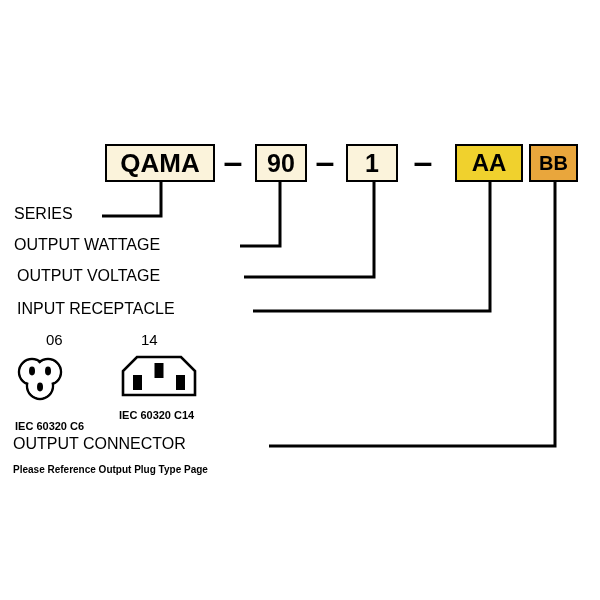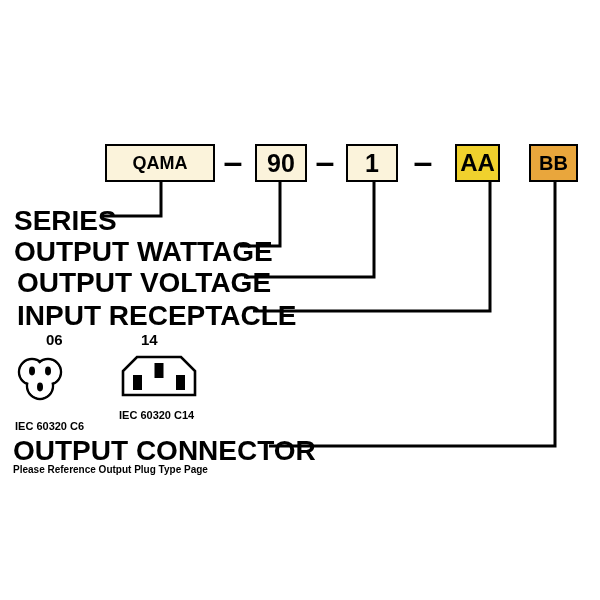--- a/index.html
+++ b/index.html
@@ -35,52 +35,52 @@
     border: 2.5px solid #000;
     display: flex;
     align-items: center;
     justify-content: center;
     font-weight: bold;
     font-size: 25px;
     background: #FBF3DB;
   }
   .pn-box.yellow { background: #F0D12D; }
   .pn-box.orange { background: #E9A63C; }
-  .box-series   { left: 105px; width: 110px; font-size: 18px; }
+  .box-series   { left: 105px; width: 110px; font-size: 26px; }
   .box-wattage  { left: 255px; width: 52px; }
   .box-voltage  { left: 346px; width: 52px; }
-  .box-receptacle { left: 455px; width: 45px; font-size: 24px; }
+  .box-receptacle { left: 455px; width: 68px; font-size: 24px; }
   .box-connector  { left: 529px; width: 49px; font-size: 20px; }
   .dash {
     position: absolute;
     top: 142px;
     height: 38px;
     width: 24px;
     line-height: 38px;
     text-align: center;
     font-weight: bold;
     font-size: 34px;
   }
   .dash-1 { left: 221px; }
   .dash-2 { left: 313px; }
   .dash-3 { left: 411px; }
   .field-label {
     position: absolute;
-    font-weight: bold;
-    font-size: 28px;
+    font-weight: normal;
+    font-size: 16px;
     white-space: nowrap;
   }
   .lbl-series      { left: 14px; top: 205px; }
   .lbl-wattage     { left: 14px; top: 236px; }
   .lbl-voltage     { left: 17px; top: 267px; }
   .lbl-receptacle  { left: 17px; top: 300px; }
   .lbl-connector   { left: 13px; top: 435px; }
   .rec-code {
     position: absolute;
-    font-weight: bold;
+    font-weight: normal;
     font-size: 15px;
     white-space: nowrap;
   }
   .code-06 { left: 46px; top: 331px; }
   .code-14 { left: 141px; top: 331px; }
   .rec-icon { position: absolute; }
   .icon-c6  { left: 17px; top: 356px; }
   .icon-c14 { left: 121px; top: 355px; }
   .rec-caption {
     position: absolute;

